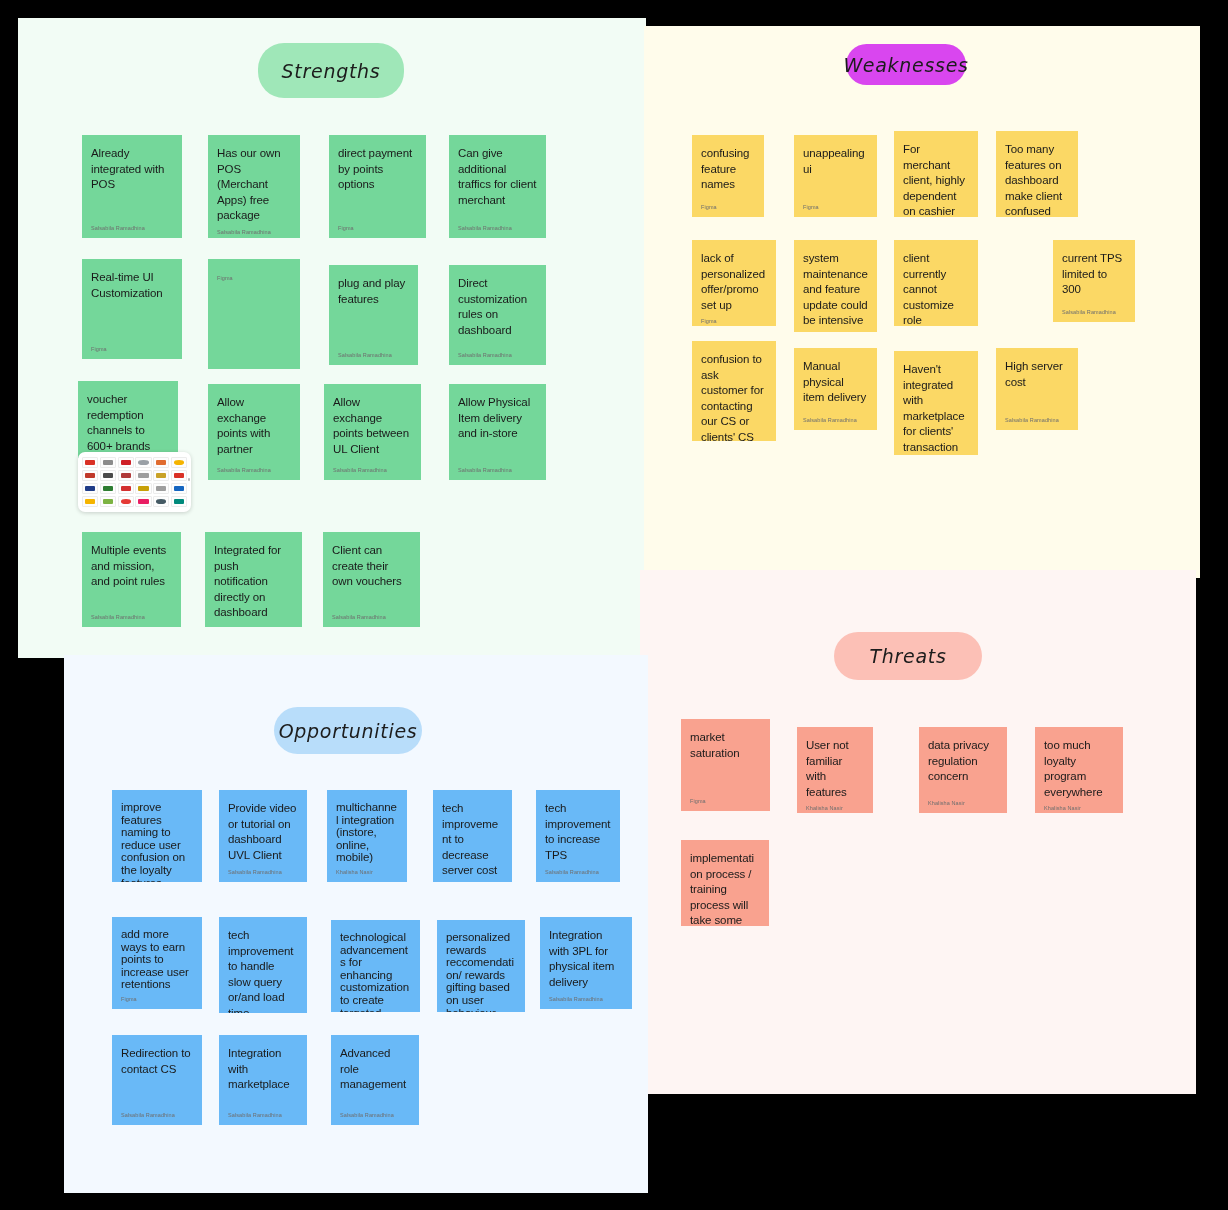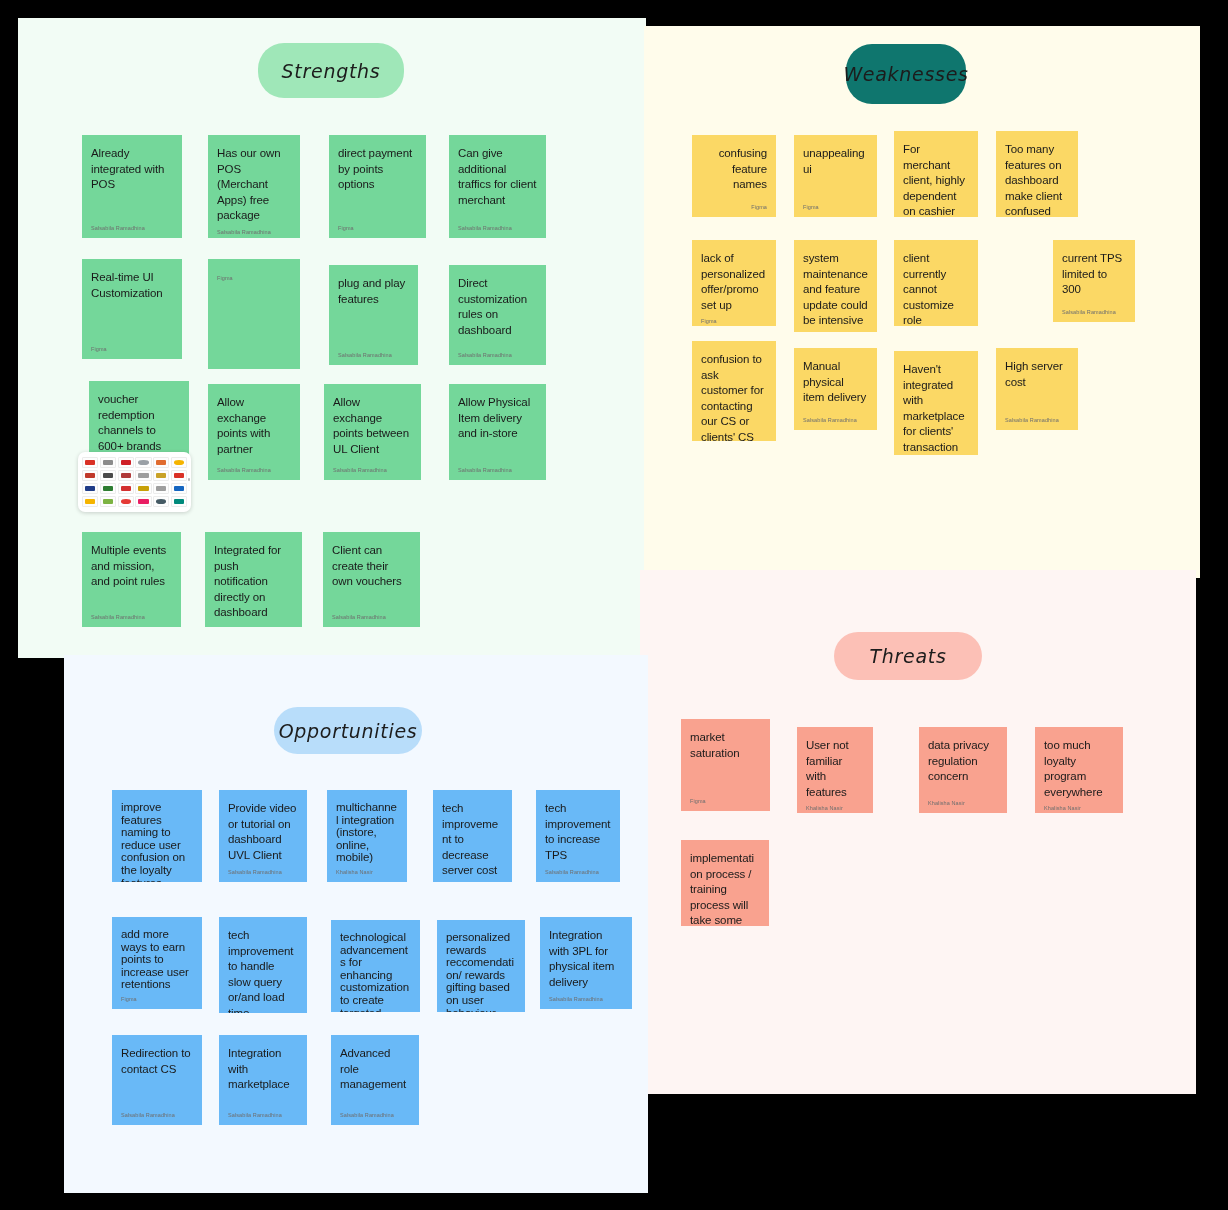--- a/index.html
+++ b/index.html
@@ -50,21 +50,21 @@
     align-items: center;
     justify-content: center;
     font-family: "DejaVu Sans", sans-serif;
     font-style: italic;
     font-size: 19px;
     letter-spacing: 0.7px;
     color: #1c1c1c;
     white-space: nowrap;
   }
   .pill-strengths    { left: 258px; top: 43px;  width: 146px; height: 55px; background: #9fe7b8; }
-  .pill-weaknesses   { left: 846px; top: 44px;  width: 120px; height: 60px; background: #0f766e; }
+  .pill-weaknesses   { left: 846px; top: 44px;  width: 120px; height: 41px; background: #d946ef; }
   .pill-threats      { left: 834px; top: 632px; width: 148px; height: 48px; background: #fcc0b6; }
   .pill-opportunities{ left: 274px; top: 707px; width: 148px; height: 47px; background: #b8ddfa; }
 
   
   .note {
     position: absolute;
     box-sizing: border-box;
     padding: 11px 9px 6px 9px;
     display: flex;
     flex-direction: column;
@@ -161,21 +161,21 @@
 </div>
 <div class="note c-green" style="left:329px; top:265px; width:89px;  height:100px;">
   <div class="note-text">plug and play features</div>
   <div class="note-author">Salsabila Ramadhina</div>
 </div>
 <div class="note c-green" style="left:449px; top:265px; width:97px;  height:100px;">
   <div class="note-text">Direct customization rules on dashboard</div>
   <div class="note-author">Salsabila Ramadhina</div>
 </div>
 
-<div class="note c-green" style="left:89px;  top:381px; width:100px; height:77px;">
+<div class="note c-green" style="left:78px;  top:381px; width:100px; height:77px;">
   <div class="note-text">voucher redemption channels to 600+ brands</div>
 </div>
 <div class="logo-card">
   <div class="logo-grid">
     <div class="logo-tile">
         <span class="logo-mark" style="background:#d93025"></span>
       </div>
     <div class="logo-tile">
         <span class="logo-mark" style="background:#8c8c8c"></span>
       </div>
@@ -273,21 +273,21 @@
 <div class="note c-green" style="left:323px; top:532px; width:97px;  height:95px;">
   <div class="note-text">Client can create their own vouchers</div>
   <div class="note-author">Salsabila Ramadhina</div>
 </div>
 
 <div class="panel panel-weaknesses"></div>
 <div class="title-pill pill-weaknesses">
   <span>Weaknesses</span>
 </div>
 
-<div class="note c-yellow" style="left:692px;  top:135px; width:84px; height:82px;text-align:right;">
+<div class="note c-yellow" style="left:692px;  top:135px; width:72px; height:82px;">
   <div class="note-text">confusing feature names</div>
   <div class="note-author">Figma</div>
 </div>
 <div class="note c-yellow" style="left:794px;  top:135px; width:83px; height:82px;">
   <div class="note-text">unappealing ui</div>
   <div class="note-author">Figma</div>
 </div>
 <div class="note c-yellow" style="left:894px;  top:131px; width:84px; height:86px;">
   <div class="note-text">For merchant client, highly dependent on cashier</div>
 

